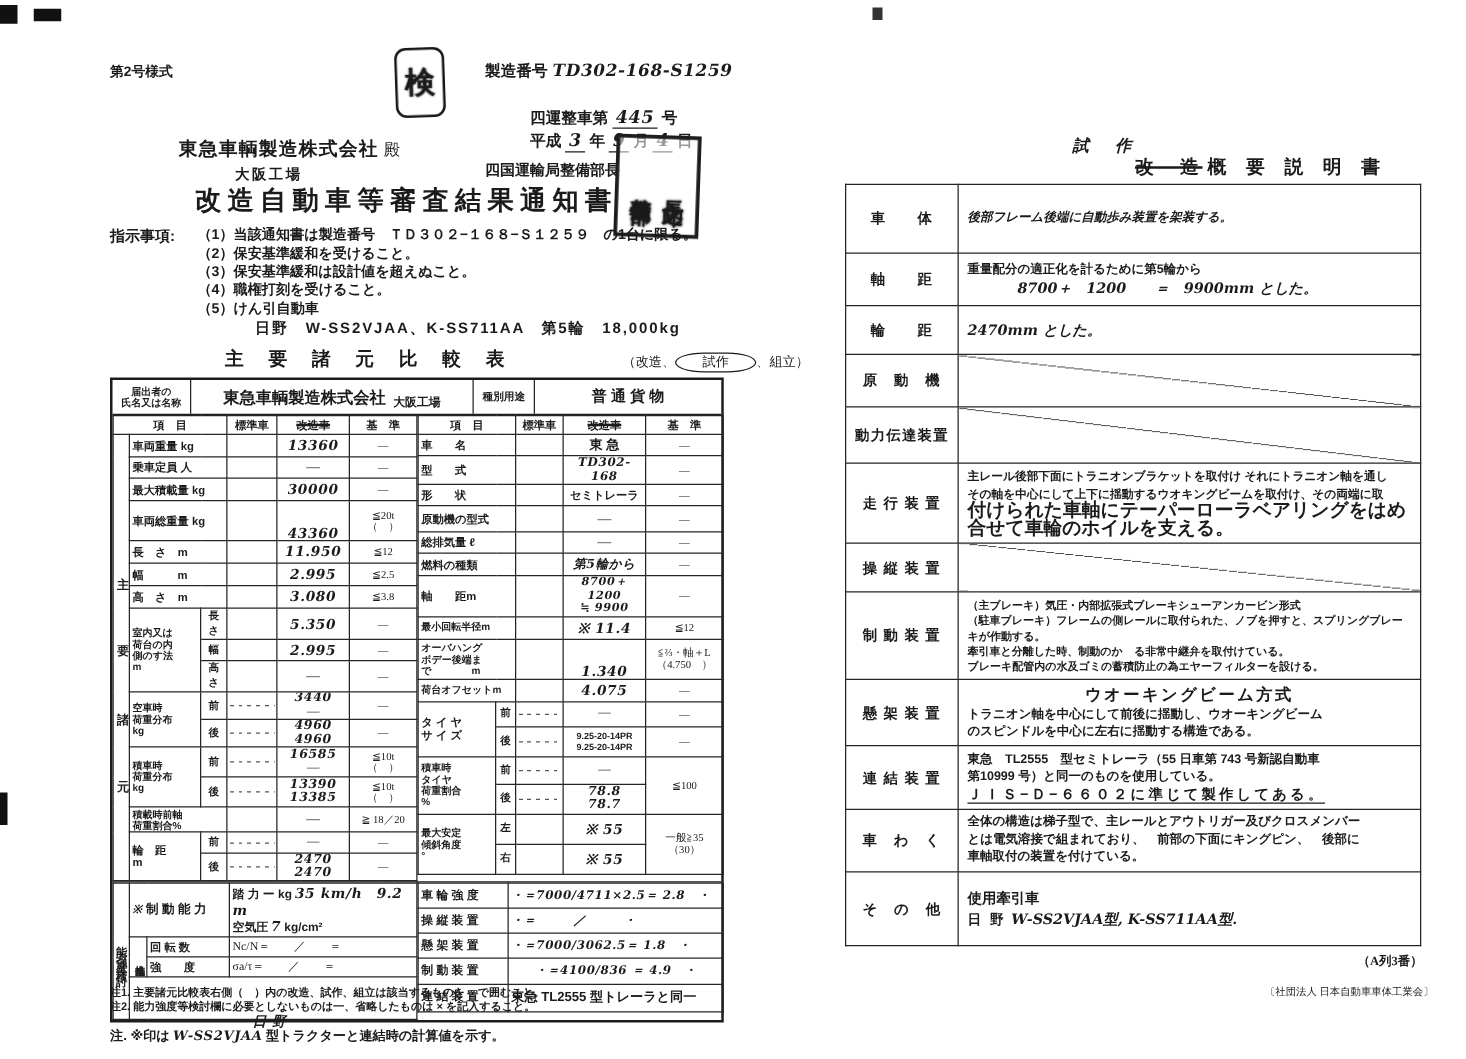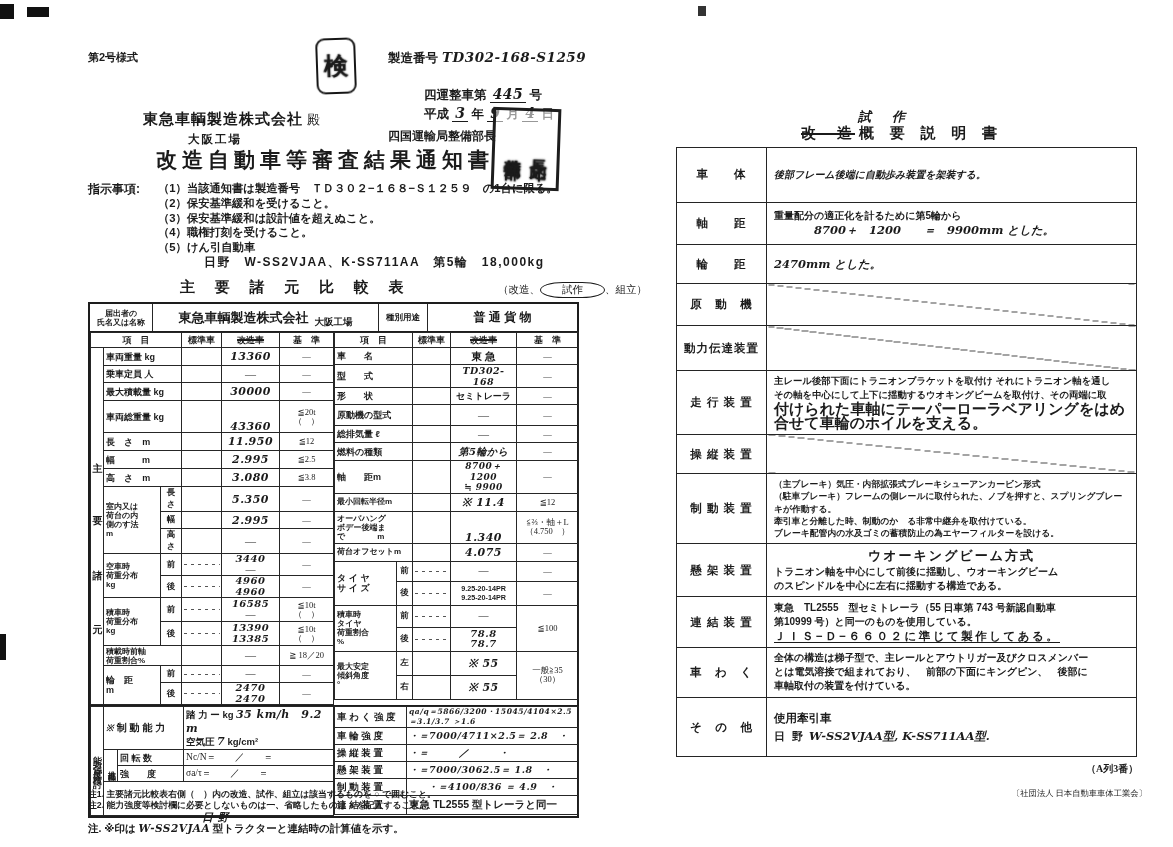--- a/index.html
+++ b/index.html
@@ -456,24 +456,20 @@
                 <td colspan="3"></td>
               </tr>
         </tbody>
           </table>
         <table class="ct" style="width:244px;height:104px;">
           <colgroup>
               <col style="width:72px">
               <col style="width:172px">
             </colgroup>
           <tbody>
-              <tr style="height:17px;">
-            <td class="lc" style="font-size:9.5px;">車 わ く 強 度</td>
-            <td class="hw" style="font-size:7.6px;">qa/q＝5866/3200・15045/4104×2.5＝3.1/3.7 ＞1.6</td>
-          </tr>
           <tr style="height:17px;">
             <td class="lc" style="font-size:9.5px;">車 輪 強 度</td>
             <td class="hw" style="font-size:9.5px;">・＝7000/4711×2.5＝ 2.8　・</td>
           </tr>
           <tr style="height:17px;">
             <td class="lc" style="font-size:9.5px;">操 縦 装 置</td>
             <td class="hw" style="font-size:9.5px;">・＝　　　／　　　・</td>
           </tr>
           <tr style="height:17px;">
             <td class="lc" style="font-size:9.5px;">懸 架 装 置</td>
@@ -498,21 +494,21 @@
     <div class="abs" style="left:88px;top:822px;font-size:10.5px;">
       <span class="g b">注. ※印は</span>
       <span class="hw">W-SS2VJAA</span>
       <span class="g b">型トラクターと連結時の計算値を示す。</span>
     </div>
   </div>
 
   <div>
 
     <div class="abs hw" style="left:858px;top:108px;font-size:13px;letter-spacing:4px;">試　作</div>
-    <div class="abs" style="left:732px;top:124px;width:340px;text-align:center;font-family:Liberation Serif, serif;">
+    <div class="abs" style="left:770px;top:124px;width:340px;text-align:right;font-family:Liberation Serif, serif;">
       <span class="b strike" style="font-size:15px;letter-spacing:3px;">改　造</span>
       <span class="b" style="font-size:15px;letter-spacing:6px;">概 要 説 明 書</span>
     </div>
 
     <table class="rt abs" style="left:676px;top:147px;height:610px;">
       <colgroup>
           <col style="width:90px">
           <col style="width:370px">
         </colgroup>
       <tbody>

